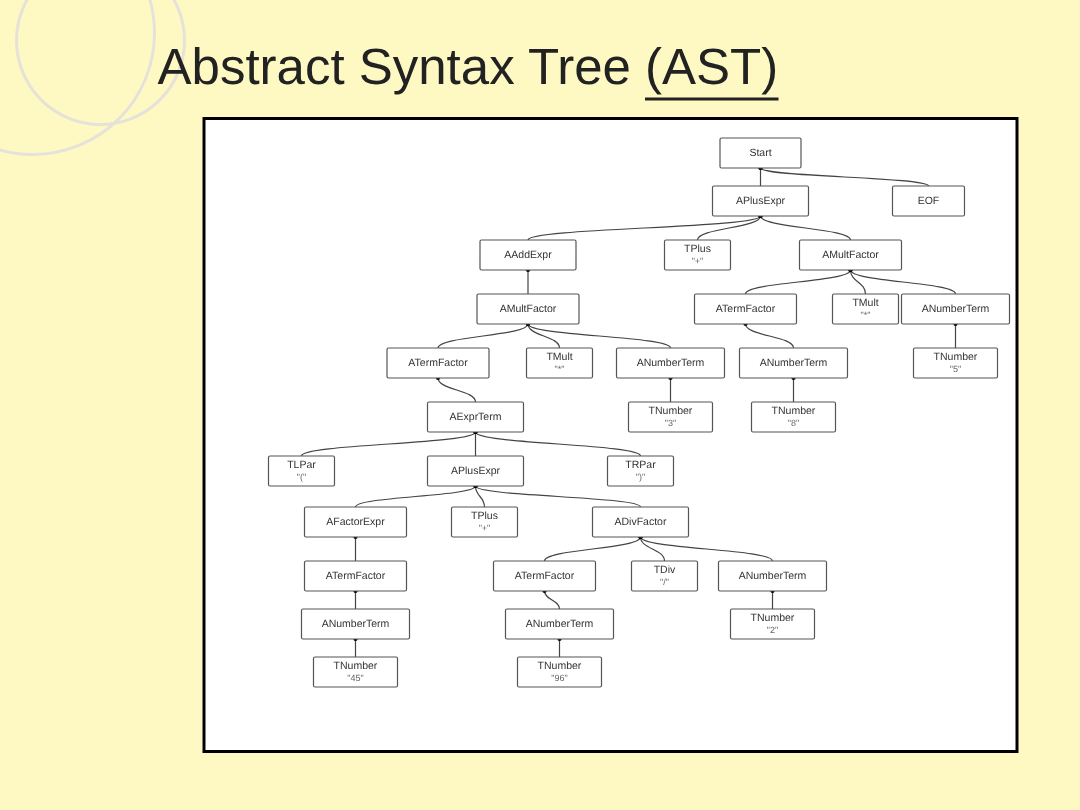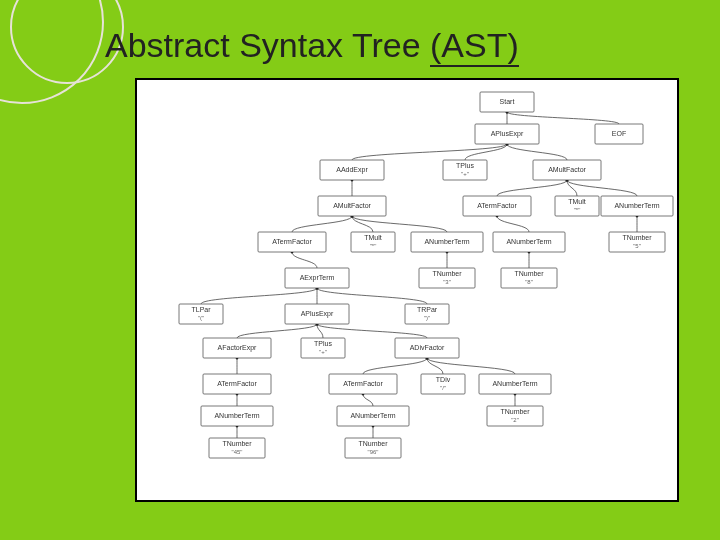--- a/index.html
+++ b/index.html
@@ -1,16 +1,16 @@
 <!DOCTYPE html>
 <html><head>
 <meta charset="utf-8">
 <style>
   html,body{margin:0;padding:0;width:720px;height:540px;background:#fff;font-family:Arial,Helvetica,sans-serif;overflow:hidden}
-  .slide{position:relative;width:720px;height:540px;background:#84cc16}
+  .slide{position:relative;width:720px;height:540px;background:#fef9c3}
   
   .ring{position:absolute;border:2px solid #e6e2d8;border-radius:50%}
   .ring.a{width:160px;height:160px;left:-60px;top:-60px}
   .ring.b{width:110px;height:110px;left:10px;top:-30px}
   .title{position:absolute;left:105px;top:26px;font-size:34px;color:#222}
   .title .u{border-bottom:2px solid #222;padding-bottom:1px}
   .panel{position:absolute;left:135px;top:78px;width:540px;height:420px;border:2px solid #000;background:#fff}
   svg{position:absolute;left:0;top:0;width:540px;height:420px}
   .node rect{fill:#fff;stroke:#555;stroke-width:0.8}
   .node text.lbl{font:7px Arial;fill:#333;text-anchor:middle}

